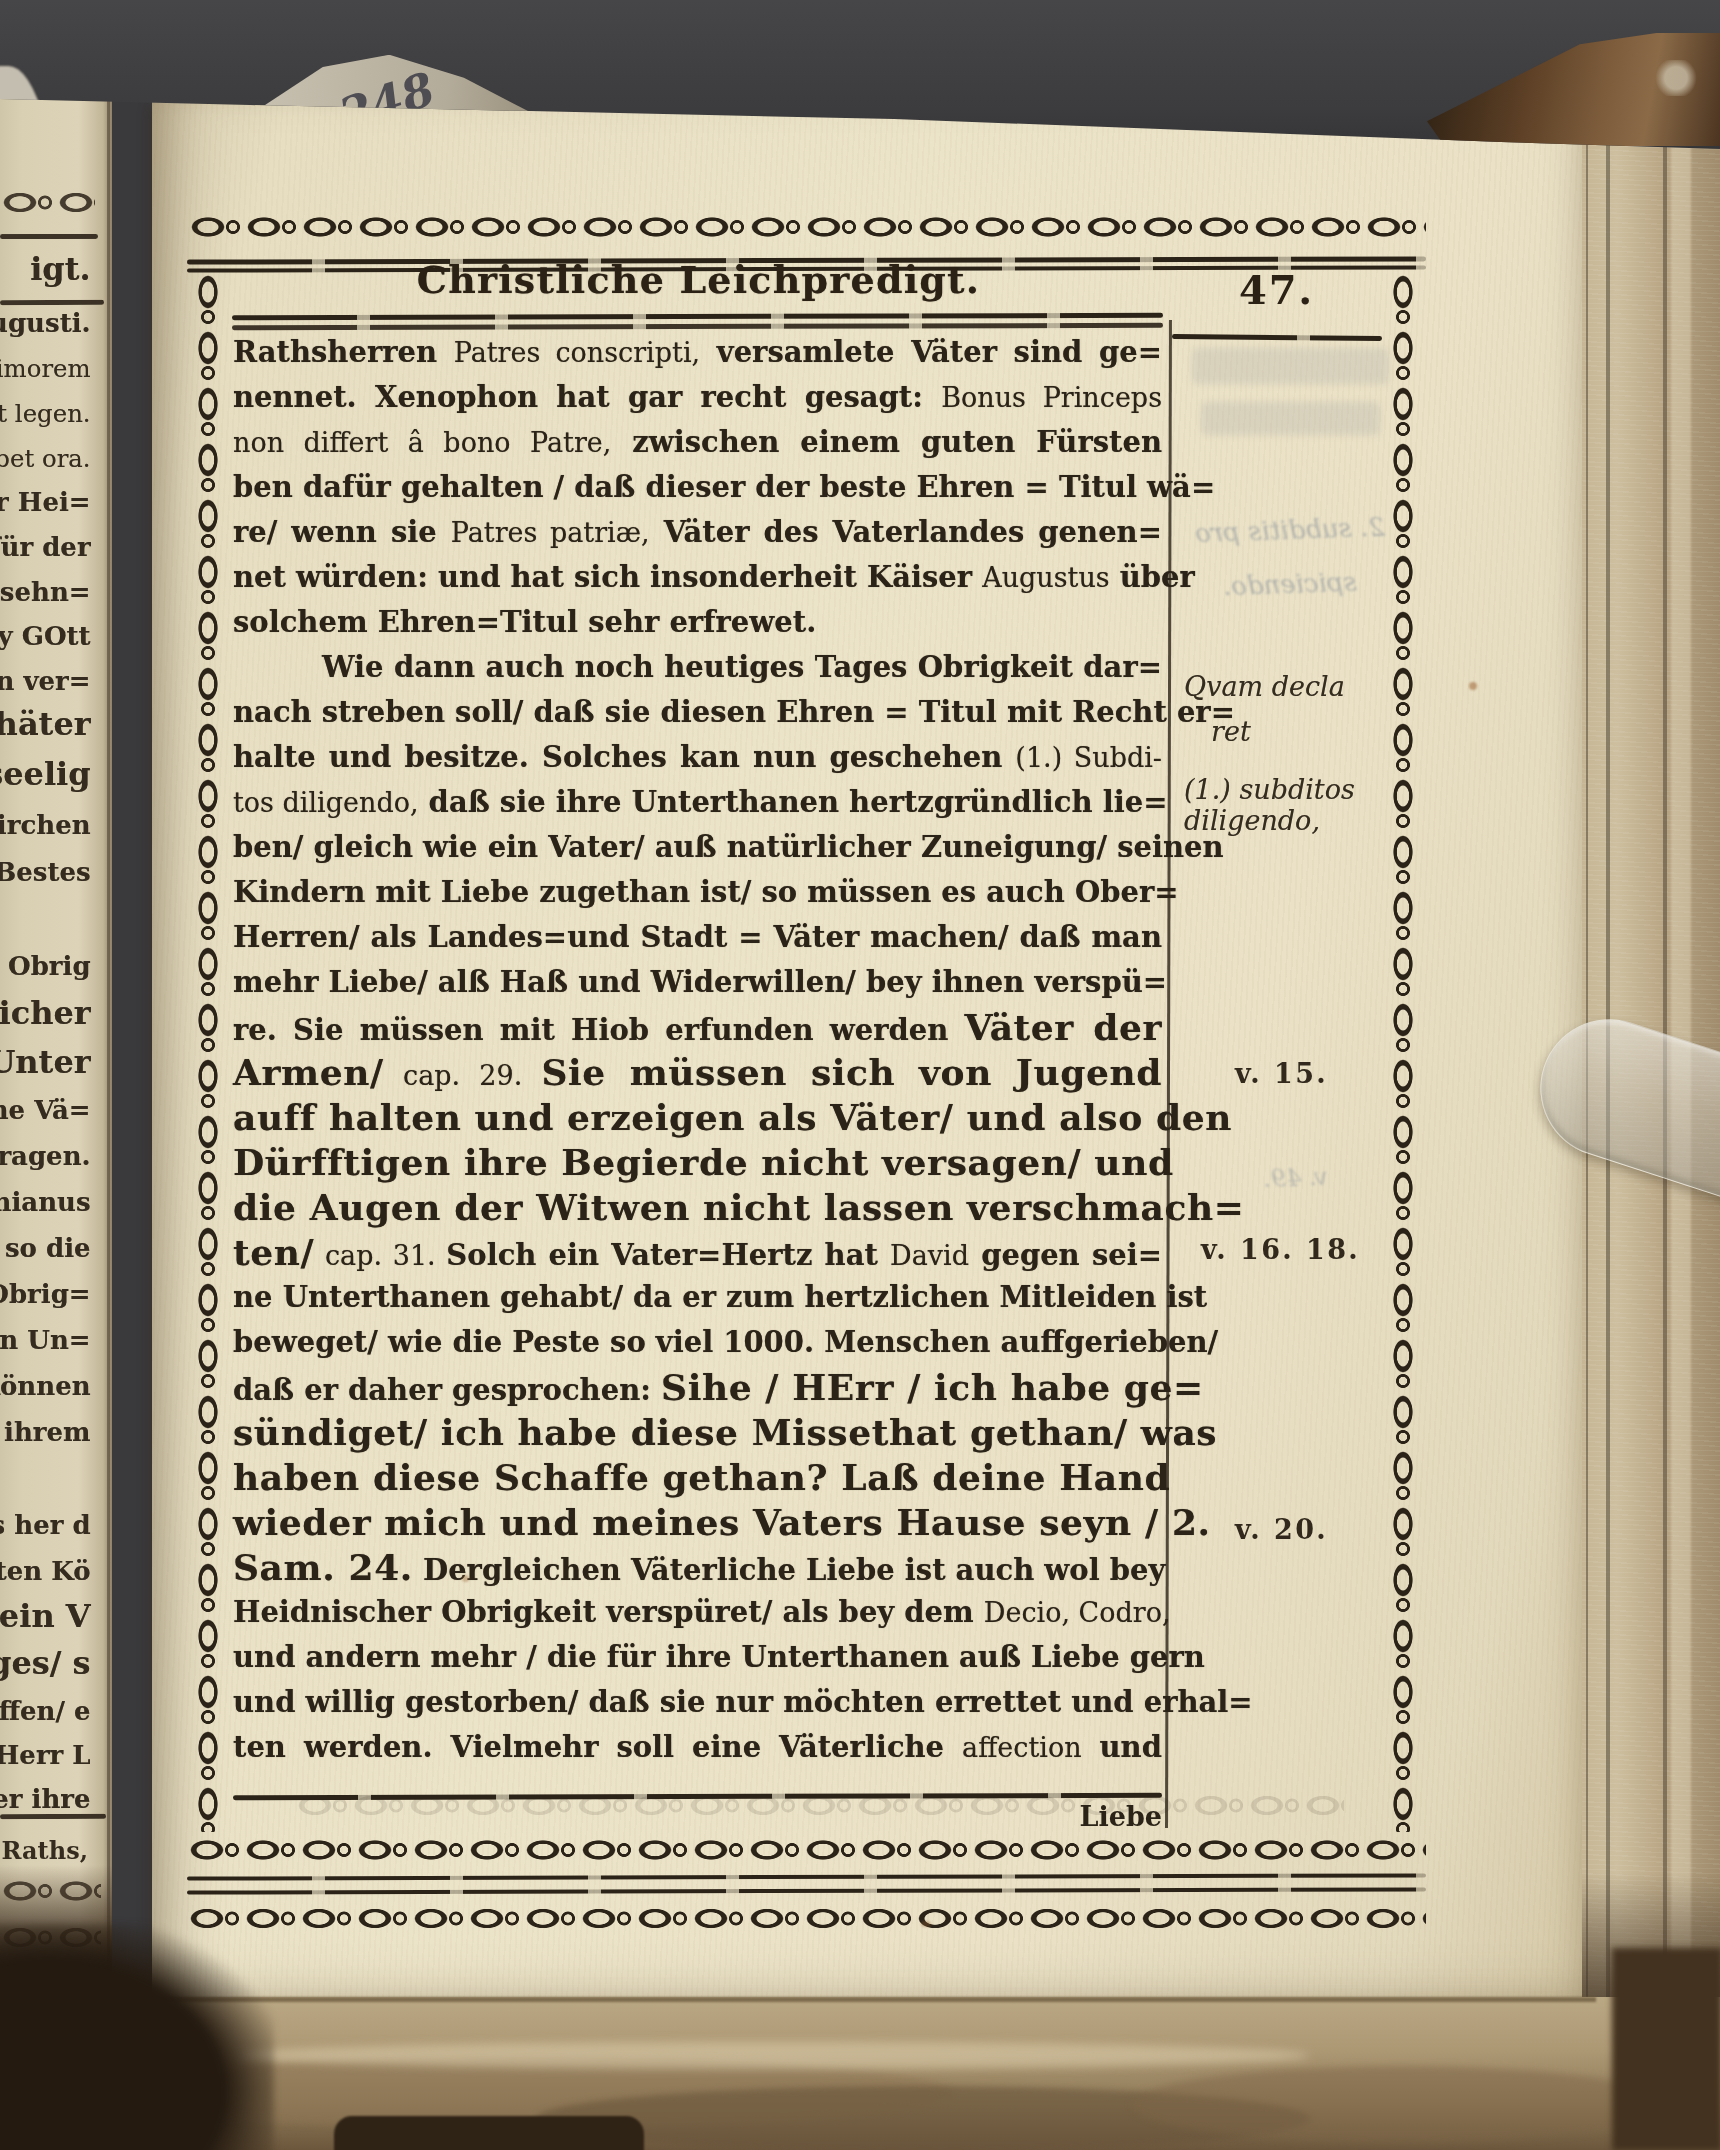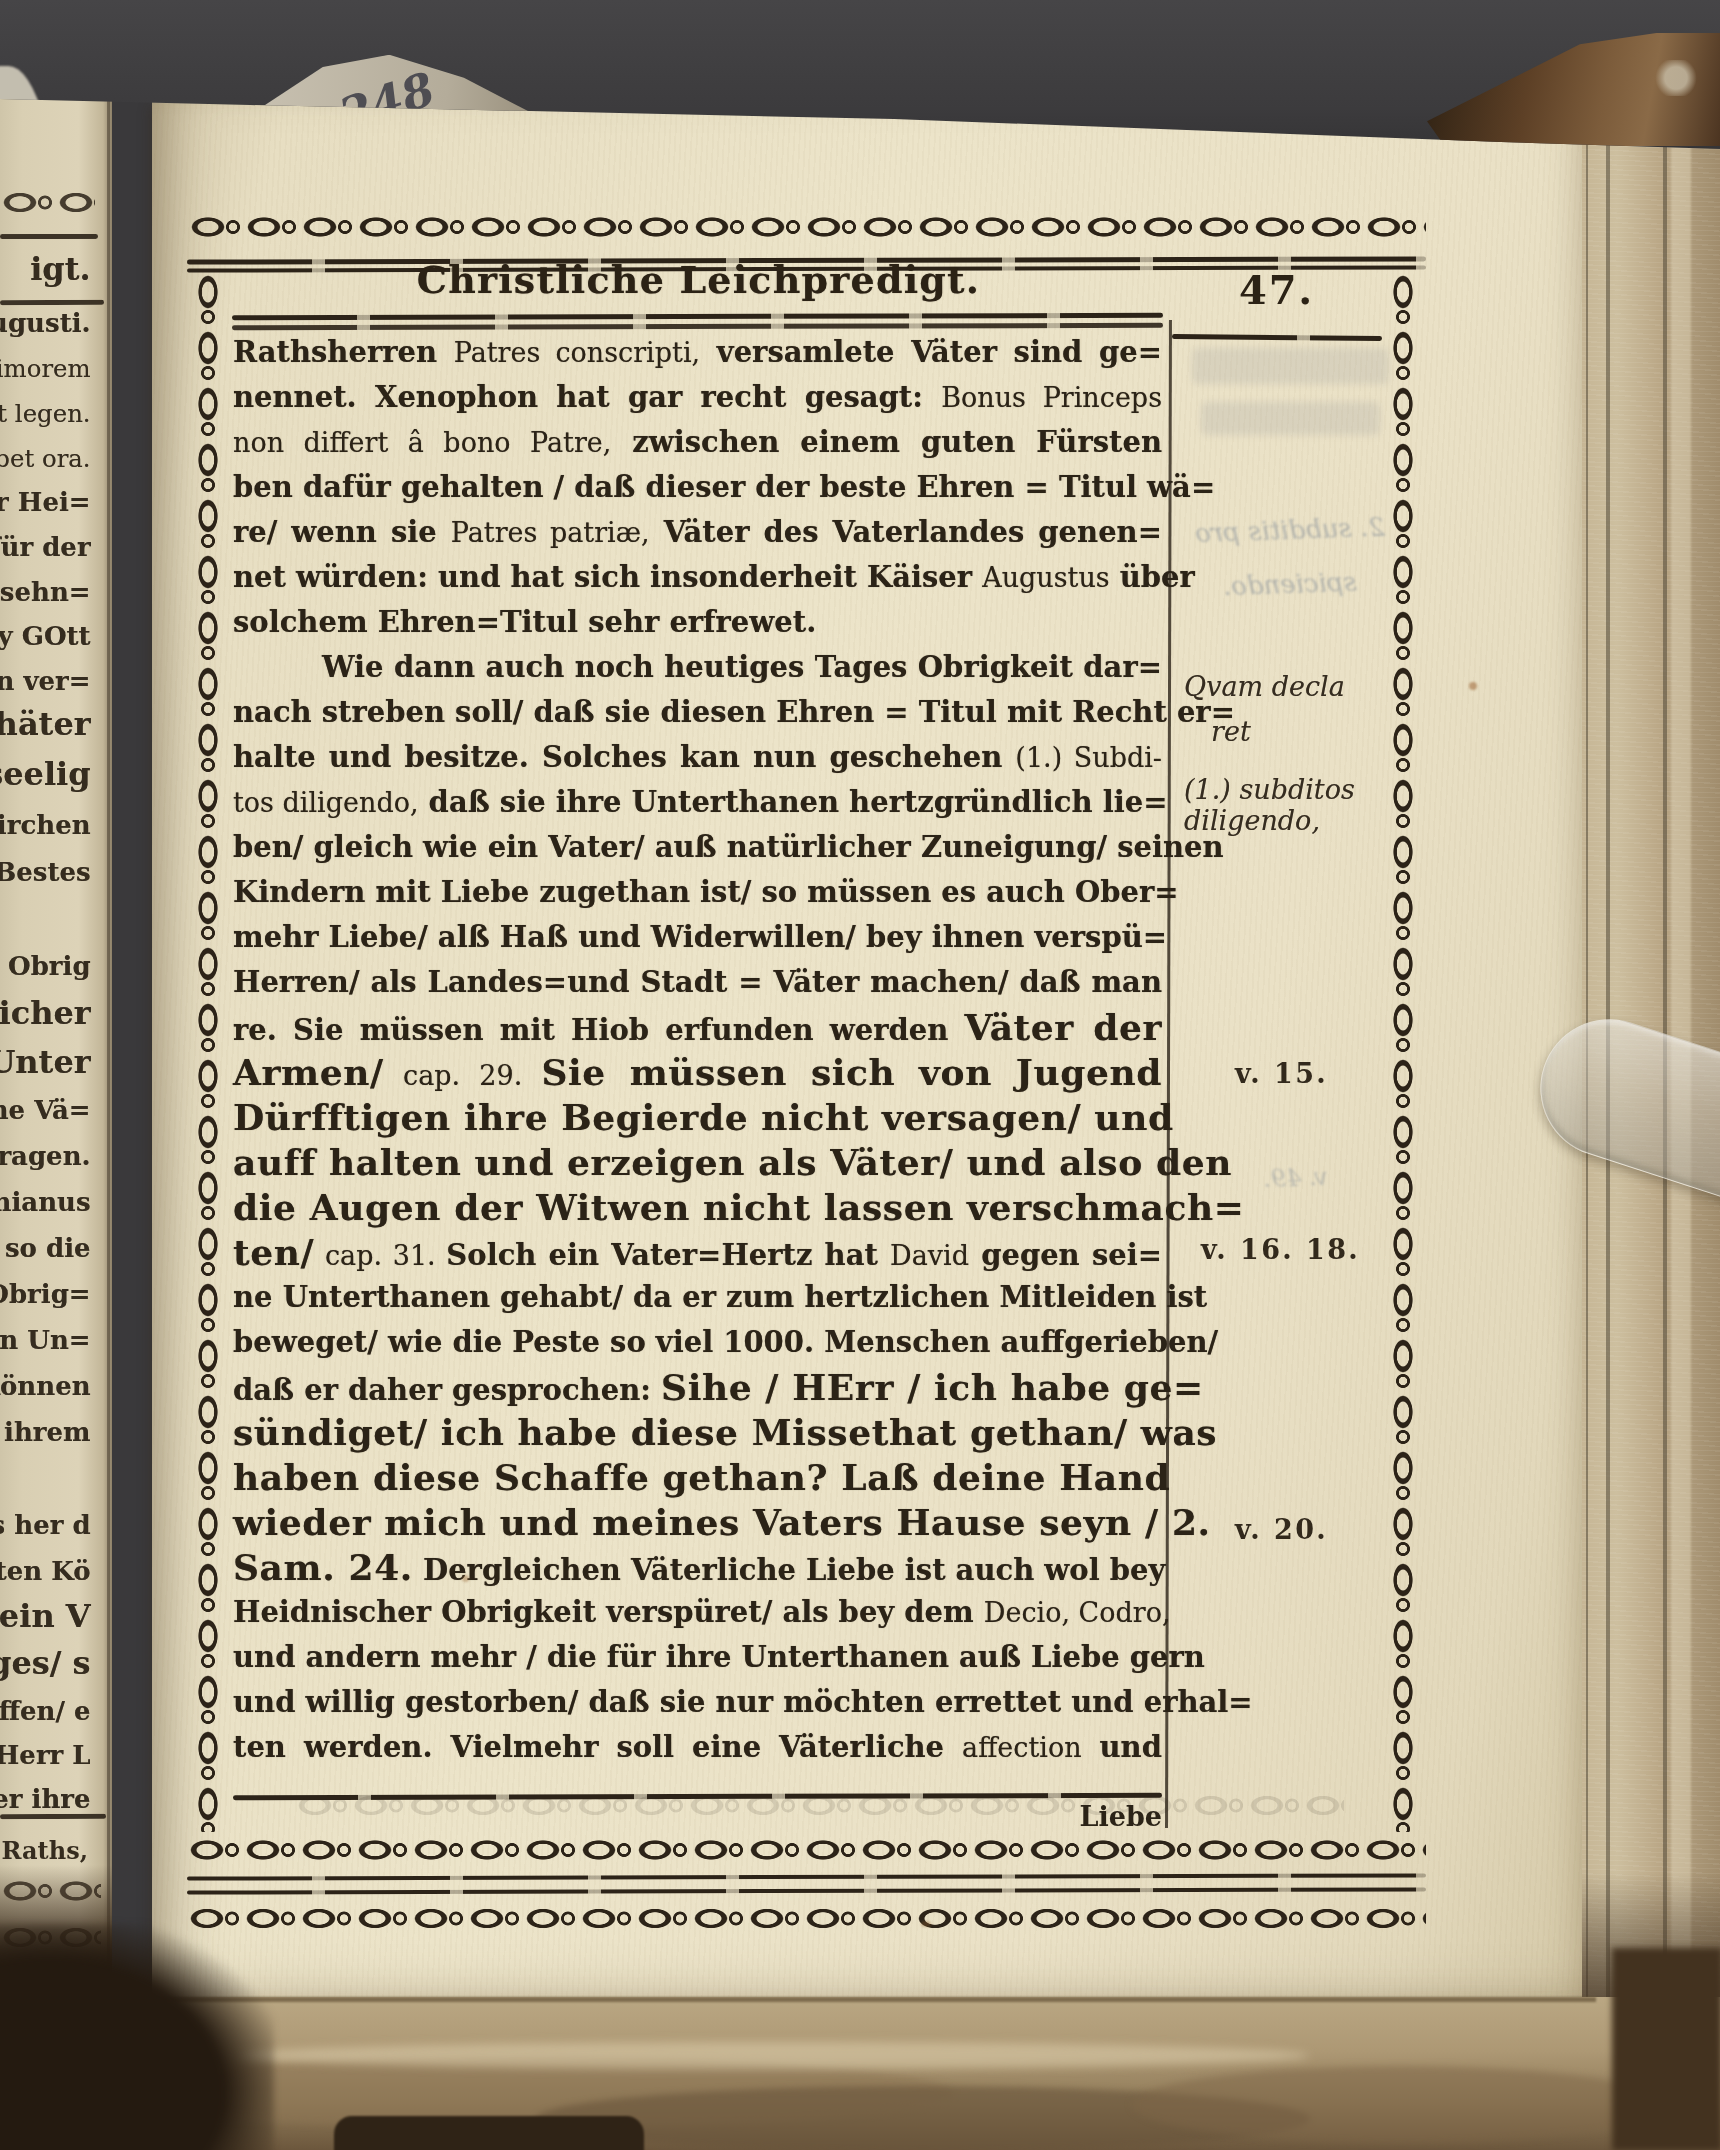--- a/index.html
+++ b/index.html
@@ -216,26 +216,26 @@
         <div class="bline"><span class="run-f">ben dafür gehalten / daß dieser der beste Ehren = Titul wä=</span></div>
         <div class="bline"><span class="run-f">re/ wenn sie </span><span class="run-a">Patres patriæ,</span><span class="run-f"> Väter des Vaterlandes genen=</span></div>
         <div class="bline"><span class="run-f">net würden: und hat sich insonderheit Käiser </span><span class="run-a">Augustus</span><span class="run-f"> über</span></div>
         <div class="bline nj"><span class="run-f">solchem Ehren=Titul sehr erfrewet.</span></div>
         <div class="bline indent"><span class="run-f">Wie dann auch noch heutiges Tages Obrigkeit dar=</span></div>
         <div class="bline"><span class="run-f">nach streben soll/ daß sie diesen Ehren = Titul mit Recht er=</span></div>
         <div class="bline"><span class="run-f">halte und besitze.   Solches kan nun geschehen </span><span class="run-a">(1.) Subdi-</span></div>
         <div class="bline"><span class="run-a">tos diligendo,</span><span class="run-f"> daß sie ihre Unterthanen hertzgründlich lie=</span></div>
         <div class="bline"><span class="run-f">ben/ gleich wie ein Vater/ auß natürlicher Zuneigung/ seinen</span></div>
         <div class="bline"><span class="run-f">Kindern mit Liebe zugethan ist/ so müssen es auch Ober=</span></div>
+        <div class="bline"><span class="run-f">Herren/ als Landes=und Stadt = Väter machen/ daß man</span></div>
         <div class="bline"><span class="run-f">mehr Liebe/ alß Haß und Widerwillen/ bey ihnen verspü=</span></div>
-        <div class="bline"><span class="run-f">Herren/ als Landes=und Stadt = Väter machen/ daß man</span></div>
         <div class="bline"><span class="run-f">re.  Sie müssen mit Hiob erfunden werden </span><span class="run-F">Väter der</span></div>
         <div class="bline"><span class="run-F">Armen/</span><span class="run-a"> cap. 29.  </span><span class="run-F">Sie müssen sich von Jugend</span></div>
+        <div class="bline"><span class="run-F">auff halten und erzeigen als Väter/ und also den</span></div>
         <div class="bline"><span class="run-F">Dürfftigen ihre Begierde nicht versagen/ und</span></div>
-        <div class="bline"><span class="run-F">auff halten und erzeigen als Väter/ und also den</span></div>
         <div class="bline"><span class="run-F">die Augen der Witwen nicht lassen verschmach=</span></div>
         <div class="bline"><span class="run-F">ten/</span><span class="run-a"> cap. 31. </span><span class="run-f">Solch ein Vater=Hertz hat </span><span class="run-a">David</span><span class="run-f"> gegen sei=</span></div>
         <div class="bline"><span class="run-f">ne Unterthanen gehabt/ da er zum hertzlichen Mitleiden ist</span></div>
         <div class="bline"><span class="run-f">beweget/ wie die Peste so viel 1000. Menschen auffgerieben/</span></div>
         <div class="bline"><span class="run-f">daß er daher gesprochen: </span><span class="run-F">Sihe / HErr / ich habe ge=</span></div>
         <div class="bline"><span class="run-F">sündiget/ ich habe diese Missethat gethan/ was</span></div>
         <div class="bline"><span class="run-F">haben diese Schaffe gethan?  Laß deine Hand</span></div>
         <div class="bline"><span class="run-F">wieder mich und meines Vaters Hause seyn / 2.</span></div>
         <div class="bline"><span class="run-F">Sam. 24.</span><span class="run-f">  Dergleichen Väterliche Liebe ist auch wol bey</span></div>
         <div class="bline"><span class="run-f">Heidnischer Obrigkeit verspüret/ als bey dem </span><span class="run-a">Decio, Codro,</span></div>

